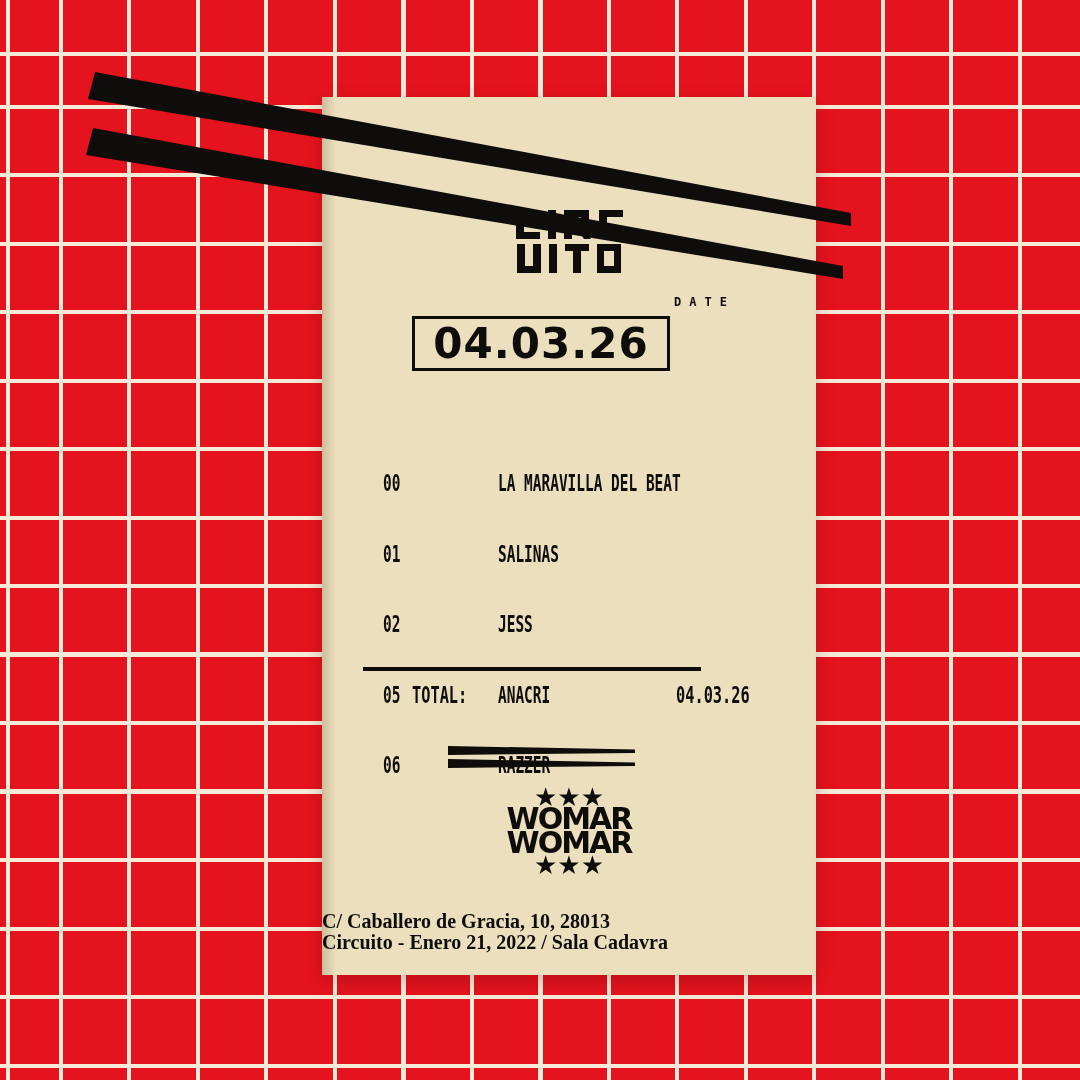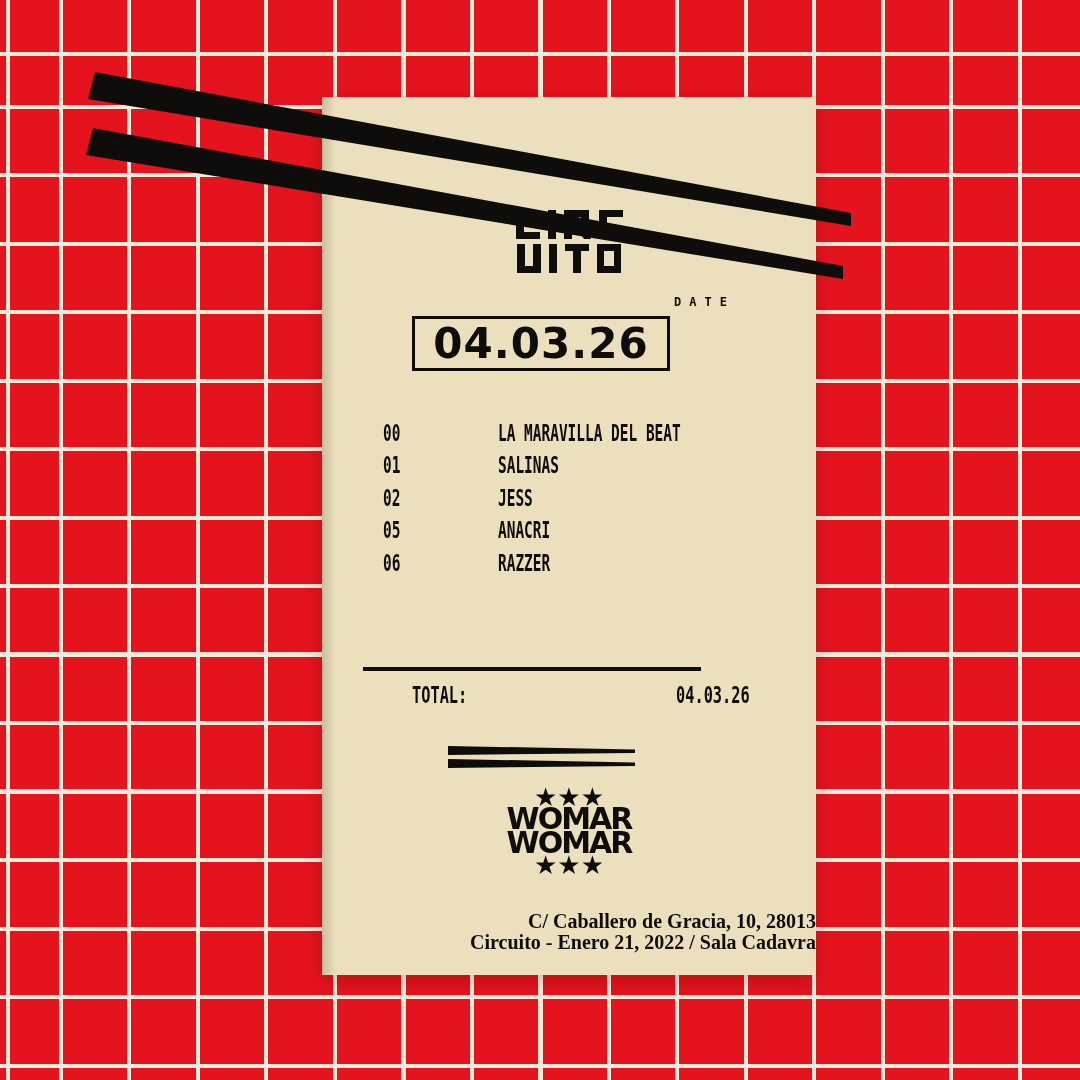--- a/index.html
+++ b/index.html
@@ -51,21 +51,21 @@
     border:3px solid var(--ink);box-sizing:border-box;
     display:flex;align-items:center;justify-content:center;
   }
   .date-box .big-date{
     font-weight:bold;font-size:42px;letter-spacing:1px;
     transform:scaleY(1.02);
   }
 
   
   .lineup{position:absolute;left:61px;top:326px;width:340px;}
-  .lineup-row{height:32.4px;display:flex;align-items:flex-start;}
+  .lineup-row{height:32.4px;display:flex;align-items:flex-end;margin-top:38px;}
   .rf{
     font-family:"DejaVu Sans Mono", monospace;font-weight:bold;
     font-size:17px;white-space:nowrap;
     display:inline-block;transform:scale(0.85,1.3);transform-origin:left center;
   }
   .lineup-row .num{width:115px;flex:none;}
 
   
   .total-rule{position:absolute;left:41px;top:570px;width:338px;height:4px;background:var(--ink);}
   .total-row{position:absolute;left:61px;right:66px;top:585px;height:24px;display:flex;align-items:center;justify-content:space-between;margin-left:29px;}
@@ -76,21 +76,21 @@
   .sep{position:absolute;left:120px;top:646px;}
 
   
   .sushi{position:absolute;left:0;top:690px;width:100%;display:flex;flex-direction:column;align-items:center;line-height:1;}
   .sushi .stars{font-size:26px;letter-spacing:0px;line-height:20px;}
   .sushi .word{font-weight:bold;font-size:30px;letter-spacing:-2px;line-height:24px;transform:scaleY(1.0);}
 
   
   .address{
     position:absolute;left:0;bottom:22px;width:100%;
-    text-align:right;
+    text-align:left;
     font-family:"Liberation Serif", serif;font-weight:bold;
     font-size:20px;line-height:21px;
   }
 
   
   .chopsticks{position:absolute;left:0;top:0;width:1080px;height:1080px;pointer-events:none;}
   .chopsticks polygon, .sep polygon{fill:var(--ink);}
 </style>
 </head>
 <body>

